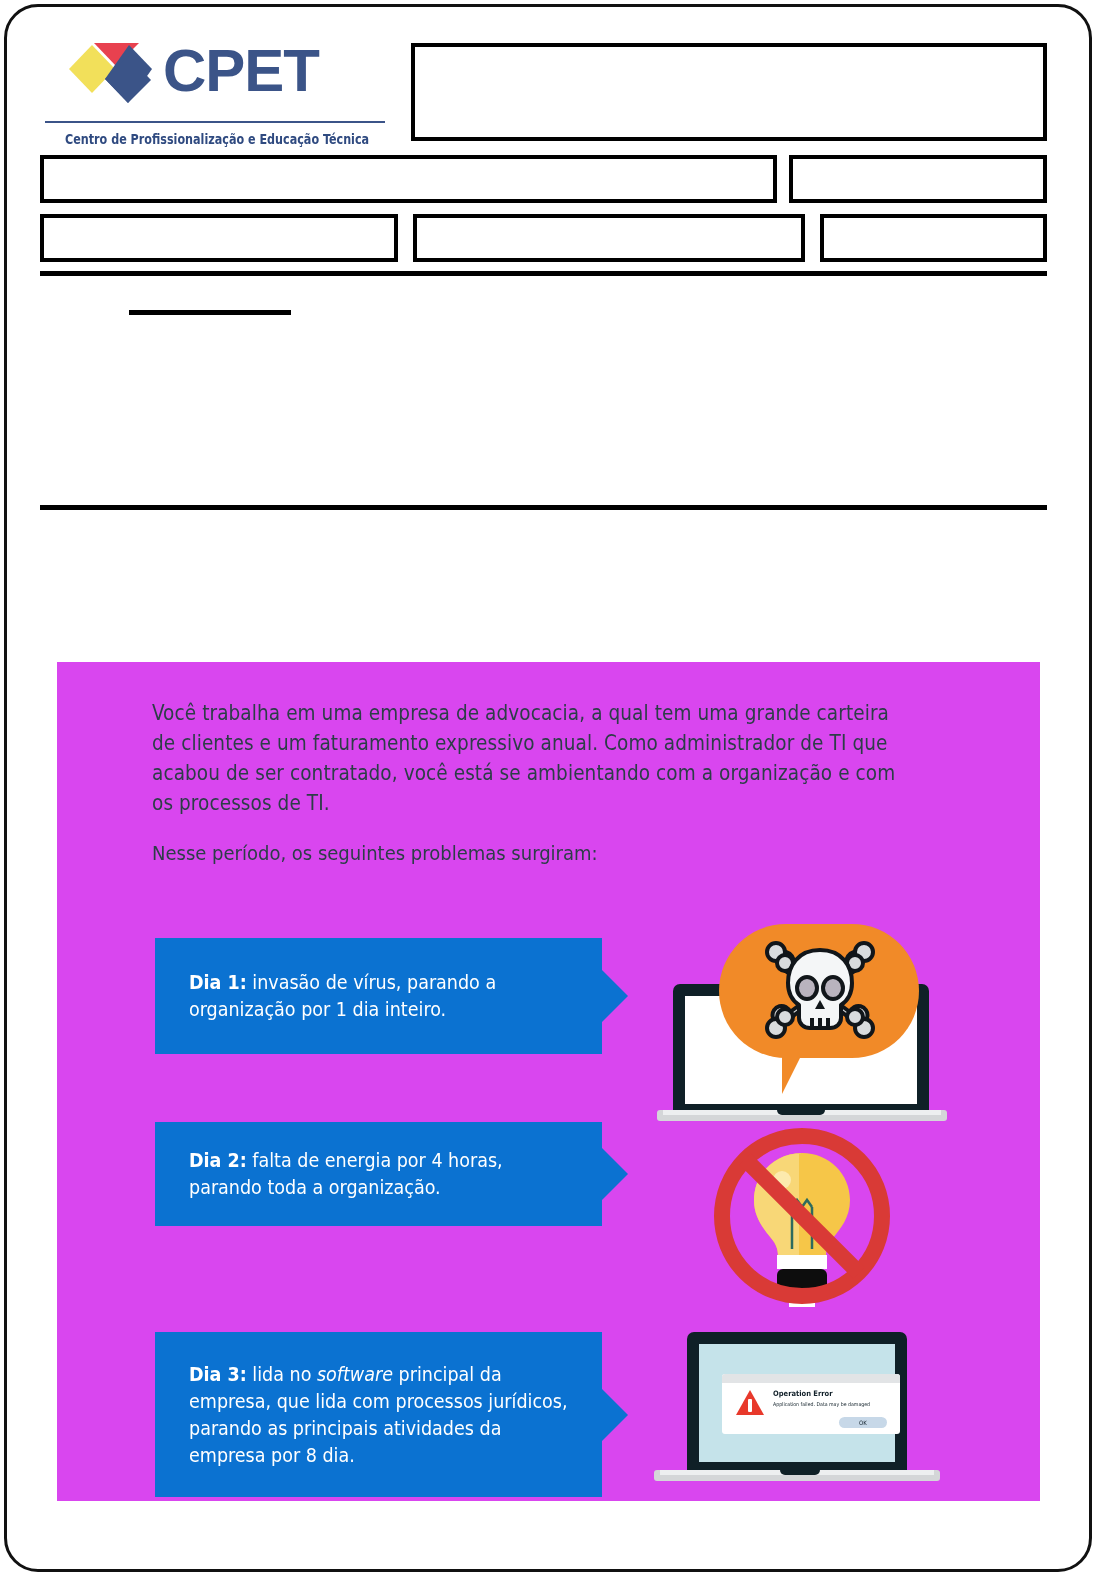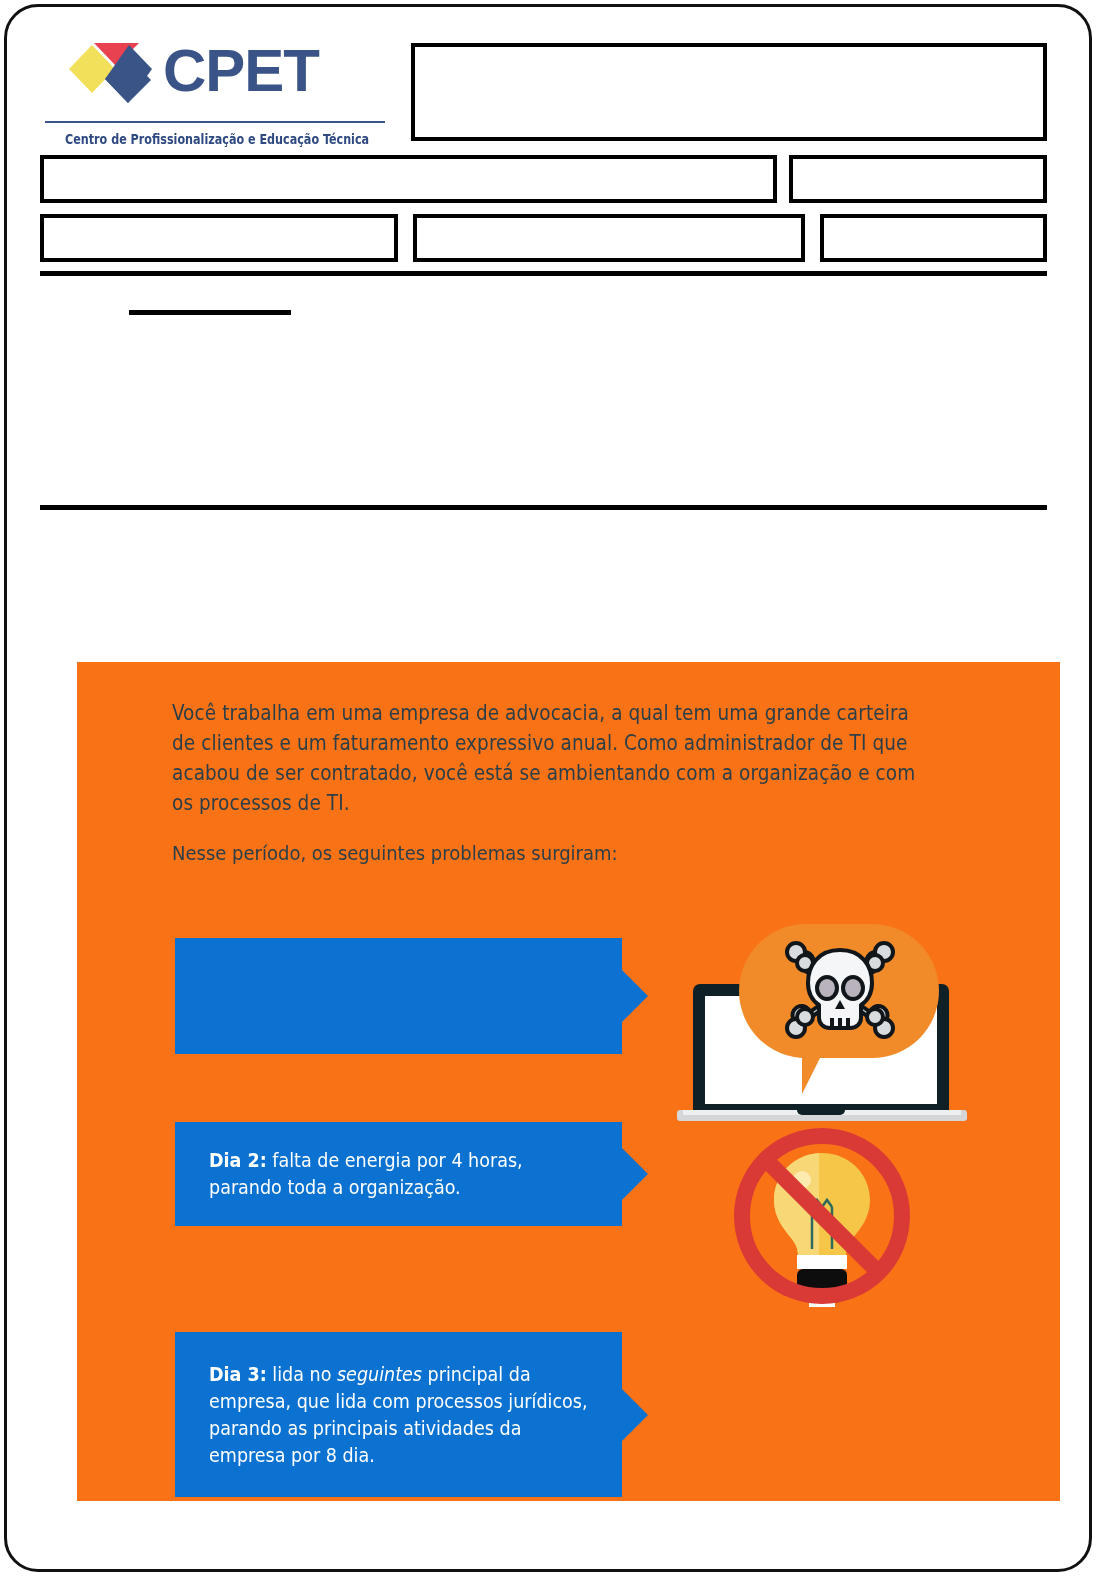--- a/index.html
+++ b/index.html
@@ -98,22 +98,21 @@
   #rule-short      { left: 122px; top: 303px; width: 162px;  height: 5px; }
   #rule-long       { left: 33px;  top: 498px; width: 1007px; height: 5px; }
 
   
   #content-panel {
     position: absolute;
     left: 50px;
     top: 655px;
     width: 983px;
     height: 839px;
-    background: #f97316;
-    margin-left: 20px;
+    background: #d946ef;
   }
 
   #intro-paragraph {
     position: absolute;
     left: 95px;
     top: 36px;
     width: 765px;
     font-family: "DejaVu Sans Condensed", "Liberation Sans Narrow", "Liberation Sans", sans-serif;
     font-size: 20.5px;
     line-height: 30px;
@@ -356,20 +355,23 @@
   <div class="hrule" id="rule-long"></div>
 
   <div id="content-panel">
 
     <div id="intro-paragraph">Você trabalha em uma empresa de advocacia, a qual tem uma grande carteira de clientes e um faturamento expressivo anual. Como administrador de TI que acabou de ser contratado, você está se ambientando com a organização e com os processos de TI.</div>
     <div id="intro-question">Nesse período, os seguintes problemas surgiram:</div>
 
     <div class="day-row" id="day-row-0">
 
       <div class="day-callout" id="day-callout-0">
+        <div class="day-text">
+          <b>Dia 1:</b><span> invasão de vírus, parando a organização por 1 dia inteiro.</span>
+        </div>
         <div class="arrow"></div>
       </div>
 
       <div class="illustration" id="illus-0">
 
         <div class="laptop">
           <div class="laptop-body" style="left:16px; top:62px; width:256px; height:128px;"></div>
           <div class="laptop-screen" style="left:28px; top:74px; width:232px; height:108px;"></div>
           <div class="laptop-base" style="left:0px;  top:188px; width:290px; height:11px;"></div>
           <div class="laptop-base-shine" style="left:6px; top:188px; width:278px; height:5px;"></div>
@@ -436,21 +438,41 @@
           <circle cx="95" cy="91" r="80" fill="none" stroke="#D93A36" stroke-width="16"></circle>
           <line x1="38" y1="34" x2="152" y2="148" stroke="#D93A36" stroke-width="16" stroke-linecap="butt"></line>
         </svg>
       </div>
     </div>
 
     <div class="day-row" id="day-row-2">
 
       <div class="day-callout" id="day-callout-2">
         <div class="day-text">
-          <b>Dia 3:</b><span> lida no </span><i>seguintes</i><span> principal da empresa, que lida com processos jurídicos, parando as principais atividades da empresa por 8 dia.</span>
+          <b>Dia 3:</b><span> lida no </span><i>software</i><span> principal da empresa, que lida com processos jurídicos, parando as principais atividades da empresa por 8 dia.</span>
         </div>
         <div class="arrow"></div>
       </div>
 
+      <div class="illustration" id="illus-2">
+        <div class="laptop">
+          <div class="laptop-body" style="left:45px; top:10px;  width:220px; height:140px;"></div>
+          <div class="laptop-screen" id="err-screen-bg" style="left:57px; top:22px; width:196px; height:118px;"></div>
+          <div class="laptop-base" style="left:12px; top:148px; width:286px; height:11px;"></div>
+          <div class="laptop-base-shine" style="left:18px; top:148px; width:274px; height:5px;"></div>
+          <div class="laptop-notch" style="left:138px; top:148px; width:40px; height:5px;"></div>
+        </div>
+
+        <div id="err-dialog" style="left:80px; top:52px; width:178px; height:60px;">
+          <div id="err-dialog-titlebar"></div>
+          <div id="err-icon"></div>
+          <div id="err-icon-bang"></div>
+          <div id="err-title">Operation Error</div>
+          <div id="err-body">Application failed. Data may be damaged</div>
+          <div id="err-ok-button">
+            <div id="err-ok-label">OK</div>
+          </div>
+        </div>
+      </div>
     </div>
 
   </div>
 </div>
 
 </body></html>

